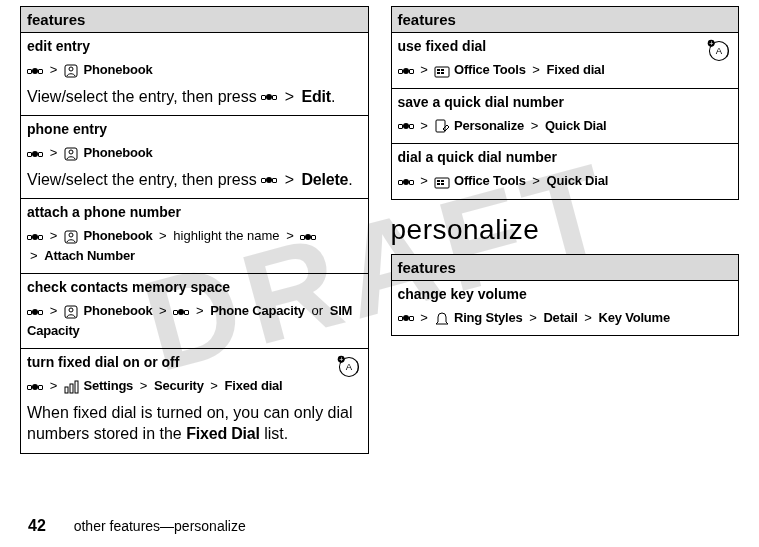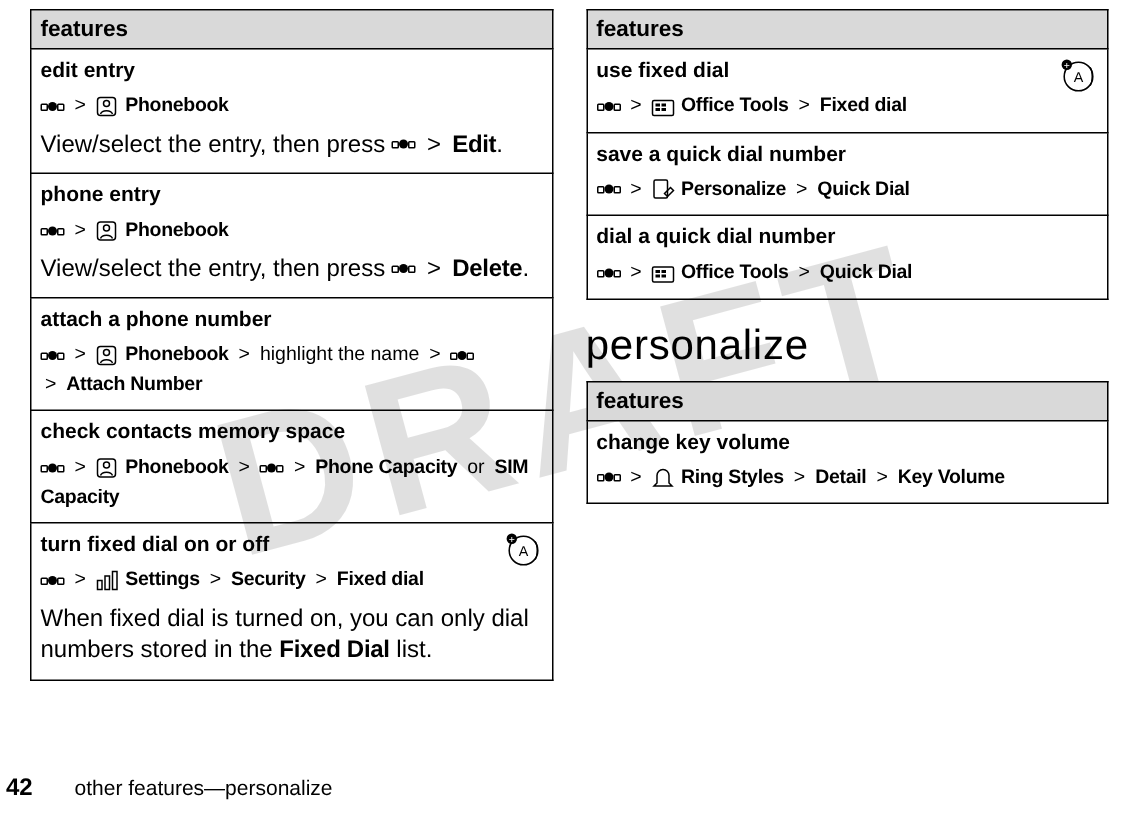--- a/index.html
+++ b/index.html
@@ -102,21 +102,21 @@
   .gt { margin: 0 3px; }
   .badge {
     float: right;
     width: 26px;
     height: 26px;
     margin-left: 6px;
   }
   .footer {
     position: absolute;
     bottom: 12px;
-    left: 4px;
+    left: 28px;
     font-size: 14px;
   }
   .footer .pagenum {
     font-weight: bold;
     font-size: 16px;
     margin-right: 24px;
   }
   svg { vertical-align: middle; }
 </style>
 </head>

